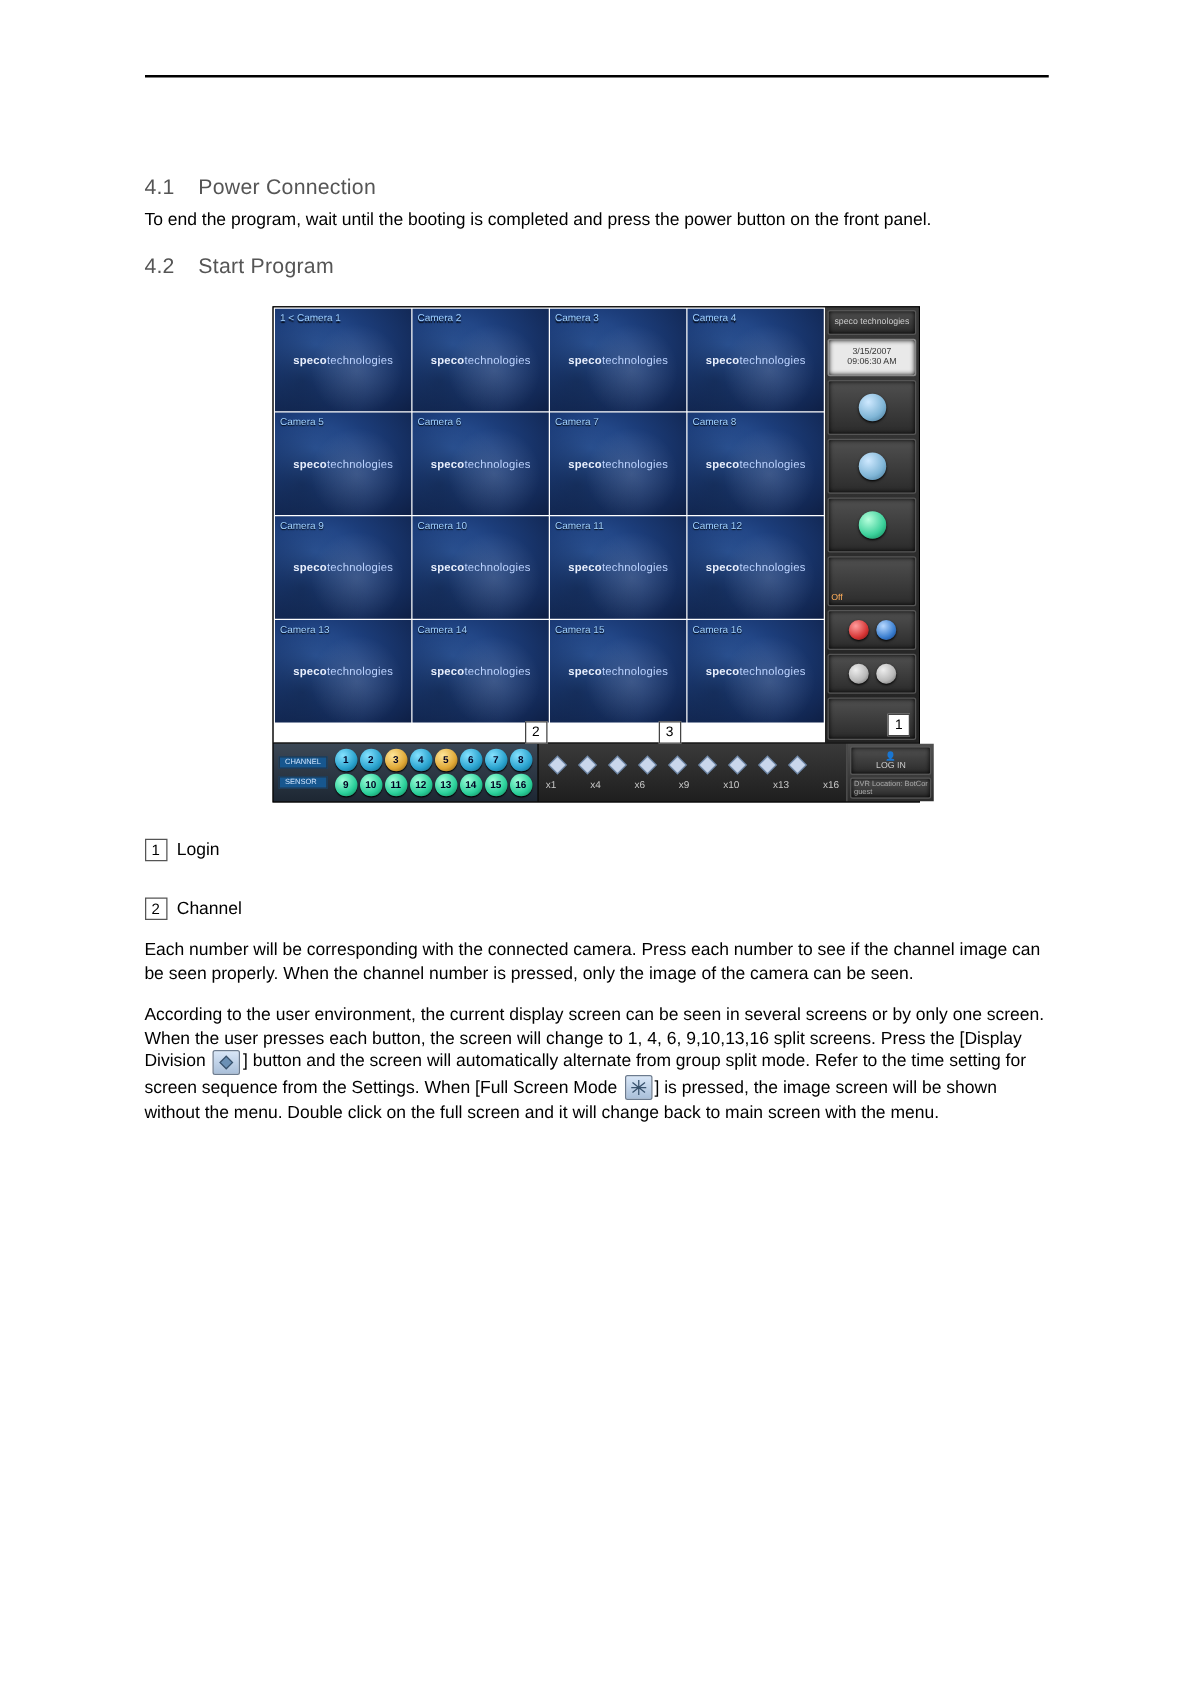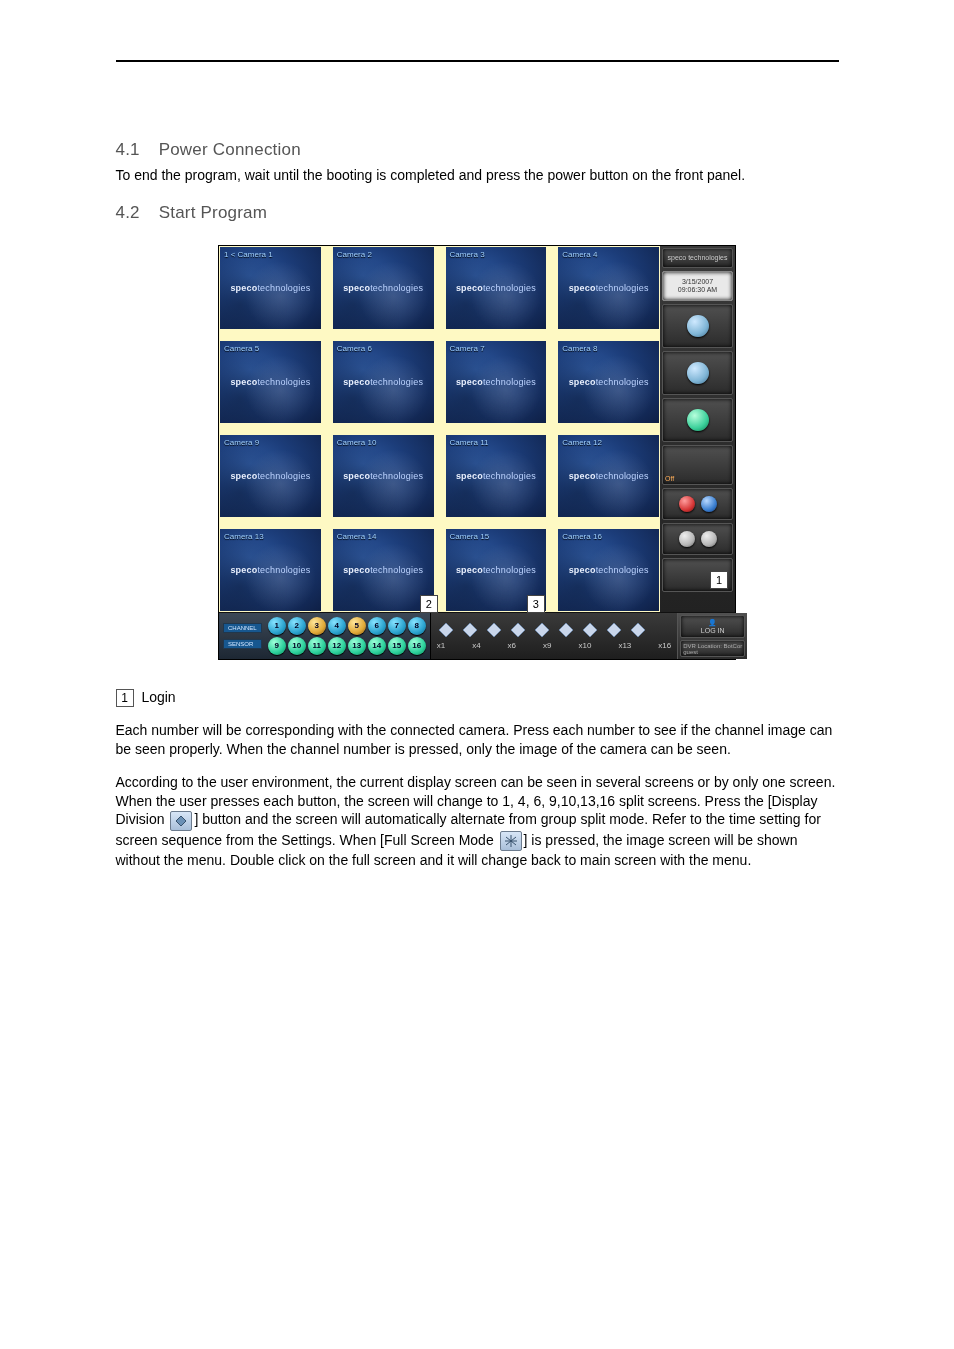--- a/index.html
+++ b/index.html
@@ -46,22 +46,22 @@
     flex-direction: column;
   }
   .figure-main {
     display:flex;
   }
   .cam-grid {
     flex: 1 1 auto;
     display: grid;
     grid-template-columns: repeat(4, 1fr);
     grid-auto-rows: 82px;
-    gap: 12px;
-    background: #fef9c3;
+    gap: 1px;
+    background: #ffffff;
     padding:1px;
   }
   .cam-cell {
     position: relative;
     background: radial-gradient(ellipse at 30% 35%, #2e589e 0%, #1c3d7a 40%, #0e1f45 100%);
     overflow: hidden;
   }
   .cam-cell::before{
     content:"";
     position:absolute; inset:0;
@@ -436,20 +436,24 @@
         </div>
       </div>
     </div>
   </div>
 
   <p class="body gap">
     <span style="display:inline-block;width:16px;height:16px;border:1px solid #555;text-align:center;font-size:12px;line-height:16px;margin-right:4px;">1</span>
     <span class="callout-label">Login</span>
   </p>
 
+  <p class="body gap">
+    <span style="display:inline-block;width:16px;height:16px;border:1px solid #555;text-align:center;font-size:12px;line-height:16px;margin-right:4px;">2</span>
+    <span class="callout-label">Channel</span>
+  </p>
   <p class="body">Each number will be corresponding with the connected camera. Press each number to see if the channel image can be seen properly. When the channel number is pressed, only the image of the camera can be seen.</p>
 
   <p class="body">
     <span>According to the user environment, the current display screen can be seen in several screens or by only one screen. When the user presses each button, the screen will change to 1, 4, 6, 9,10,13,16 split screens. Press the [Display Division</span>
     <span class="inline-icon">
       <svg viewBox="0 0 16 14">
           <polygon points="8,2 13,7 8,12 3,7" fill="#6b90b5" stroke="#37516c"></polygon>
         </svg>
     </span><span>] button and the screen will automatically alternate from group split mode. Refer to the time setting for screen sequence from the Settings. When [Full Screen Mode</span>
     <span class="inline-icon">

